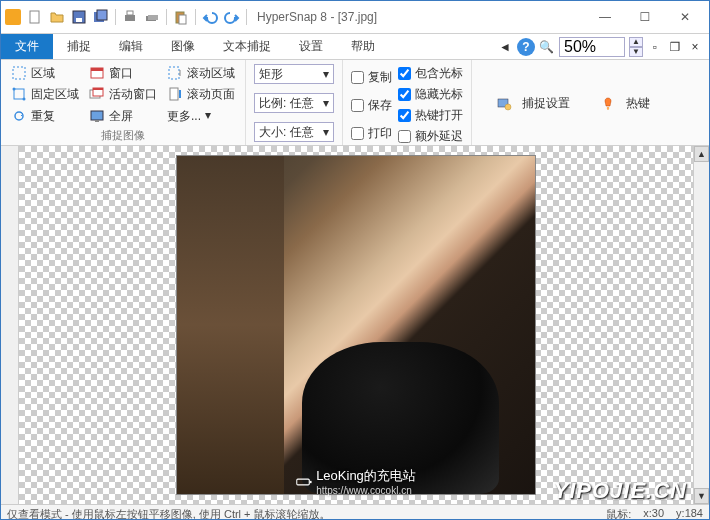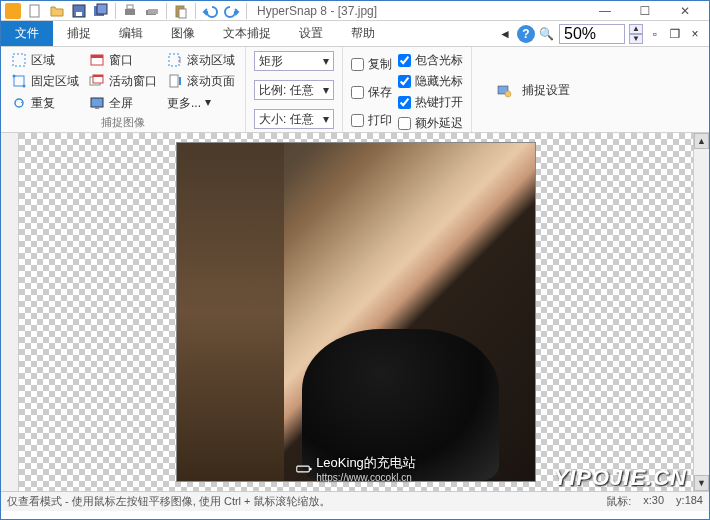--- a/index.html
+++ b/index.html
@@ -1,18 +1,18 @@
 <!DOCTYPE html>
 <html><head>
 <meta charset="utf-8">
 <style>
 * { margin: 0; padding: 0; box-sizing: border-box; font-family: "Microsoft YaHei", sans-serif; }
 body { width: 710px; height: 520px; background: #fff; overflow: hidden; font-size: 12px; color: #333; border: 1px solid #3a7ac0; }
 
-.titlebar { height: 20px; background: #fff; display: flex; align-items: center; padding: 0 4px; border-bottom: 1px solid #d0d0d0; }
+.titlebar { height: 33px; background: #fff; display: flex; align-items: center; padding: 0 4px; border-bottom: 1px solid #d0d0d0; }
 .tb-icon { width: 16px; height: 16px; background: #f5a623; margin-right: 4px; border-radius: 2px; }
 .qat { display: flex; gap: 2px; align-items: center; }
 .qat-btn { width: 20px; height: 20px; display: flex; align-items: center; justify-content: center; cursor: pointer; }
 .qat-sep { width: 1px; height: 16px; background: #ccc; margin: 0 2px; }
 .title-text { margin-left: 8px; color: #666; font-size: 12px; }
 .win-controls { margin-left: auto; display: flex; }
 .win-btn { width: 40px; height: 26px; display: flex; align-items: center; justify-content: center; cursor: pointer; color: #555; }
 
 .tabs { height: 26px; background: #fff; display: flex; align-items: stretch; border-bottom: 1px solid #d0d0d0; }
 .tab { padding: 4px 14px; display: flex; align-items: center; cursor: pointer; color: #444; font-size: 12px; }
@@ -300,20 +300,29 @@
     <div class="ribbon-group-body">
       <div class="big-btn">
         <div class="big-icon">
             <svg viewBox="0 0 32 32">
               <rect x="4" y="6" width="20" height="16" fill="#7aa8e0" stroke="#334"></rect>
               <circle cx="24" cy="22" r="6" fill="#f5c663" stroke="#b8923a"></circle>
             </svg>
           </div>
         <span>捕捉设置</span>
       </div>
+      <div class="big-btn">
+        <div class="big-icon">
+            <svg viewBox="0 0 32 32">
+              <path d="M16 4c4 0 6 3 6 6 0 4-2 6-2 10H12c0-4-2-6-2-10 0-3 2-6 6-6z" fill="#ff8030" stroke="#c04000"></path>
+              <path d="M14 22c-1 3 0 6 2 6s3-3 2-6" fill="#ffb060"></path>
+            </svg>
+          </div>
+        <span>热键</span>
+      </div>
     </div>
   </div>
 </div>
 
 <div class="canvas">
   <div class="ruler-v"></div>
   <div class="image-area">
     <div class="photo"></div>
     <div class="watermark">
       <svg width="28" height="16" viewBox="0 0 28 16">

